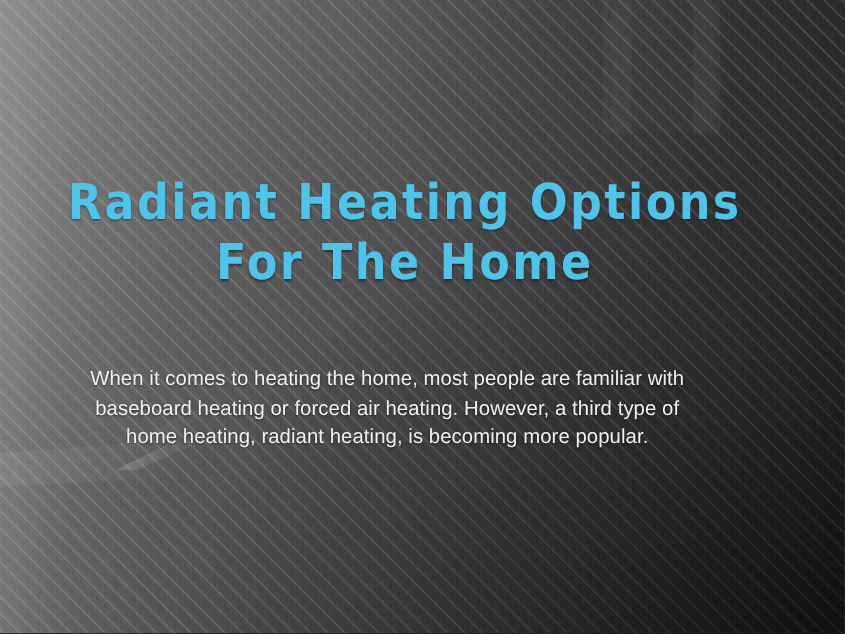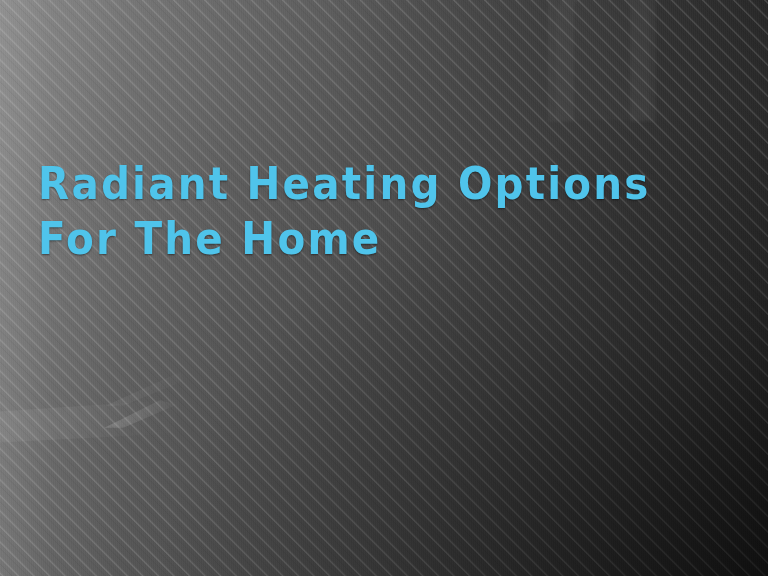--- a/index.html
+++ b/index.html
@@ -165,20 +165,21 @@
       rgba(255,255,255,0.018) 0px,
       rgba(255,255,255,0.018) 1px,
       rgba(0,0,0,0.018) 1px,
       rgba(0,0,0,0.018) 2px);
   }
 
   
   .content {
     position: absolute;
     inset: 0;
+    text-align: center;
   }
 
   .slide-title {
     position: absolute;
     left: 38px;
     top: 156px;
     width: 660px;
     margin: 0;
     color: #4fc4eb;
     font-family: "DejaVu Sans Condensed", "Liberation Sans Narrow", "Liberation Sans", sans-serif;
@@ -224,15 +225,16 @@
 
   <div class="stripes"></div>
   <div class="stripes-2"></div>
   <div class="weave"></div>
   <div class="bg-vignette-br"></div>
 
   <div class="content">
     <h1 class="slide-title">Radiant Heating Options
 For The Home</h1>
 
+    <p class="slide-body">When it comes to heating the home, most people are familiar with baseboard heating or forced air heating. However, a third type of home heating, radiant heating, is becoming more popular.</p>
   </div>
 
 </div>
 
 </body></html>

